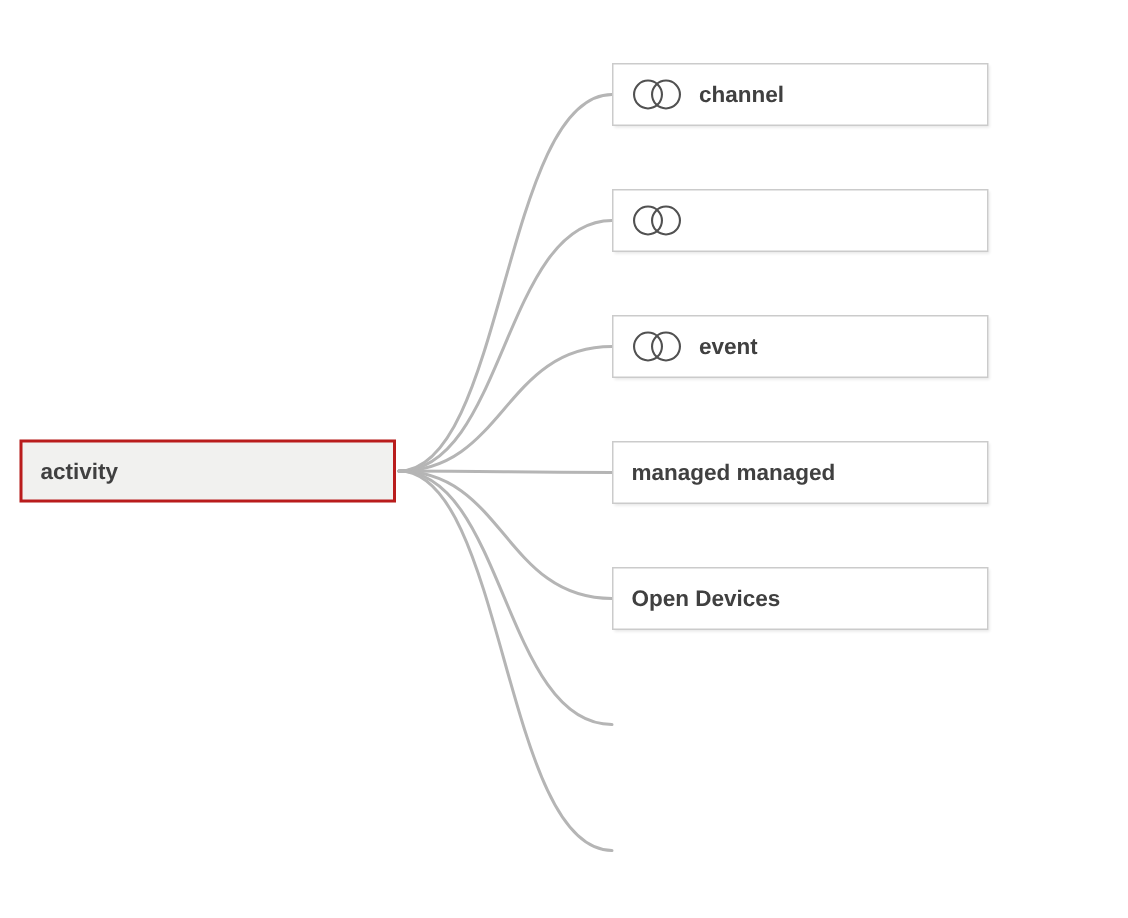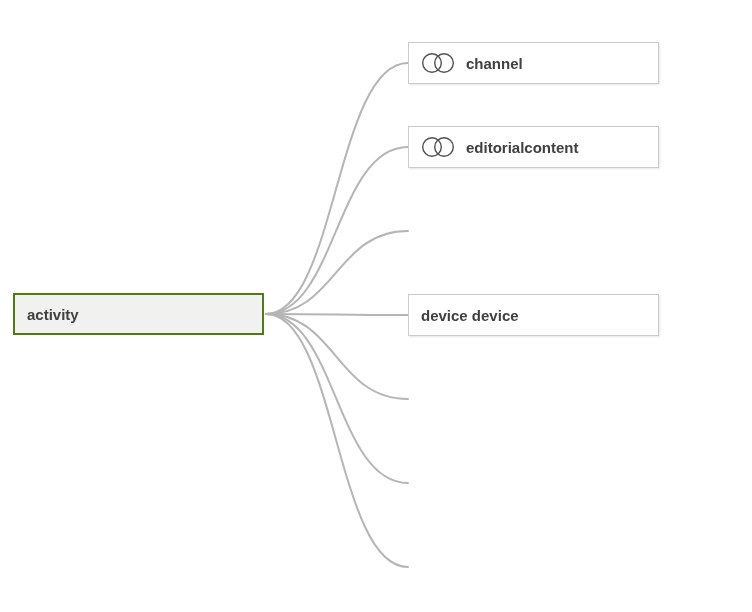--- a/index.html
+++ b/index.html
@@ -39,21 +39,21 @@
     font-size: 15px;
     font-weight: 600;
     color: #404040;
     cursor: pointer;
     white-space: nowrap;
   }
   .node-root {
     left: 13px;
     top: 293px;
     background: #f1f1ef;
-    border: 2px solid #4d7c0f;
+    border: 2px solid #b91c1c;
   }
   .node-table {
     left: 408px;
     background: #ffffff;
     border: 1px solid #cbcbcb;
     box-shadow: 1px 1px 2px rgba(0,0,0,0.10);
     gap: 11px;
   }
   .venn {
     flex: 0 0 auto;
@@ -95,24 +95,33 @@
         <circle cx="23" cy="11" r="9.3"></circle>
     </svg>
     <span class="node-label">channel</span>
   </div>
 
   <div class="node node-table" style="top:126px">
     <svg class="venn" width="34" height="22" viewBox="0 0 34 22">
       <circle cx="11" cy="11" r="9.3"></circle>
         <circle cx="23" cy="11" r="9.3"></circle>
     </svg>
-    <span class="node-label">editorialcontent</span>
   </div>
 
+  <div class="node node-table" style="top:210px">
+    <svg class="venn" width="34" height="22" viewBox="0 0 34 22">
+      <circle cx="11" cy="11" r="9.3"></circle>
+        <circle cx="23" cy="11" r="9.3"></circle>
+    </svg>
+    <span class="node-label">event</span>
+  </div>
 
   <div class="node node-table" style="top:294px">
-    <span class="node-label">device device</span>
+    <span class="node-label">managed managed</span>
   </div>
 
+  <div class="node node-table" style="top:378px">
+    <span class="node-label">Open Devices</span>
+  </div>
 
 
 
 </div>
 
 </body></html>

